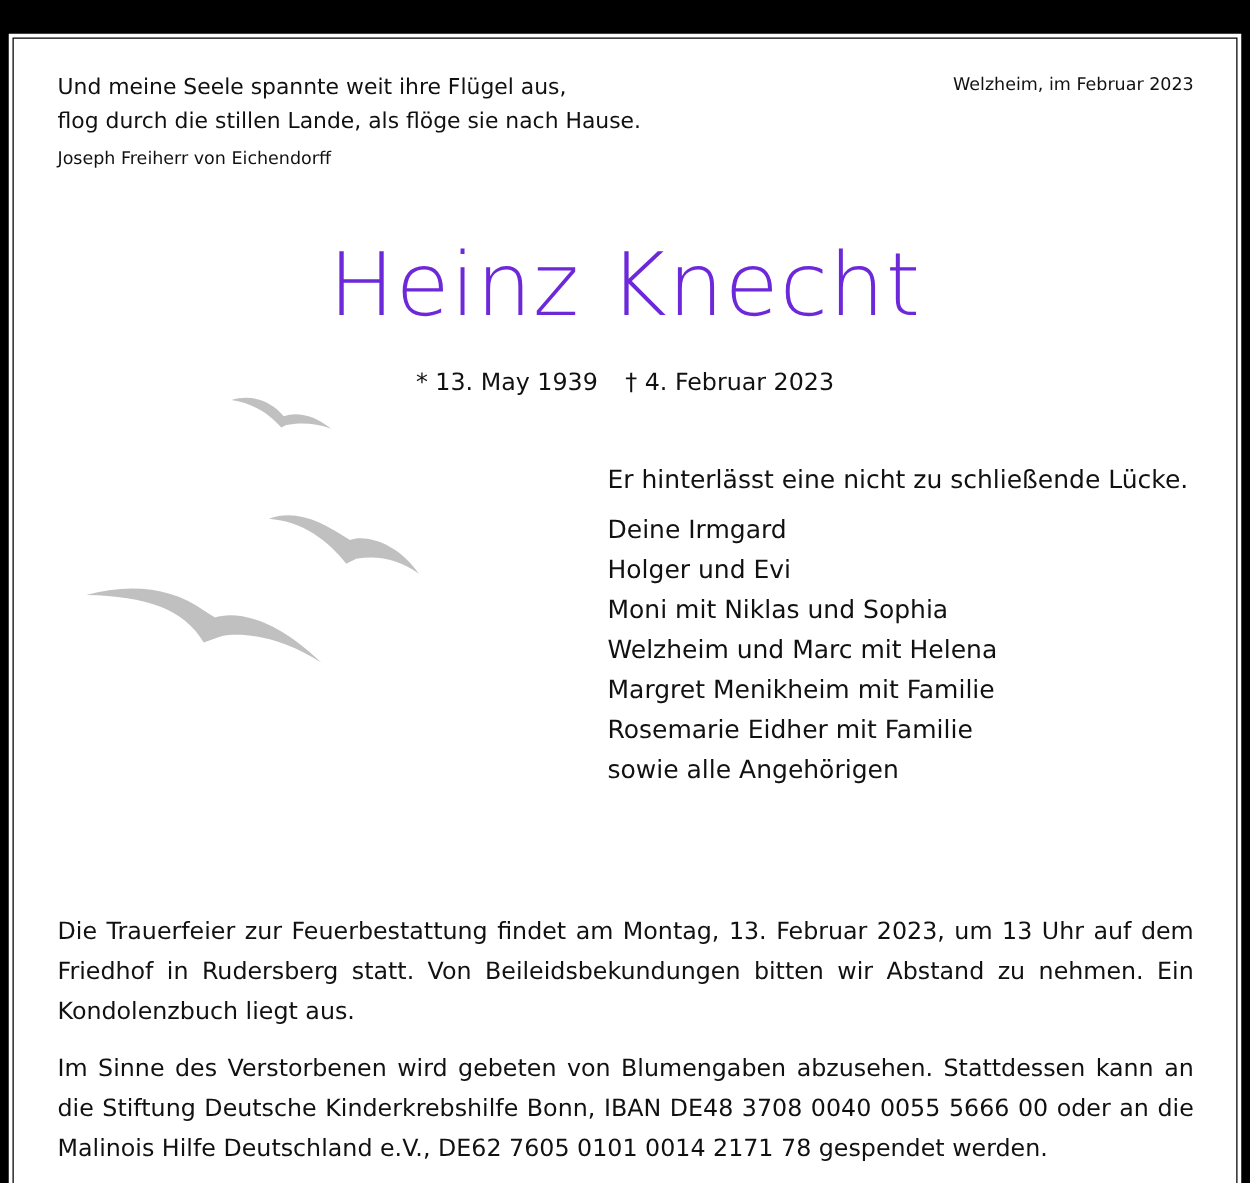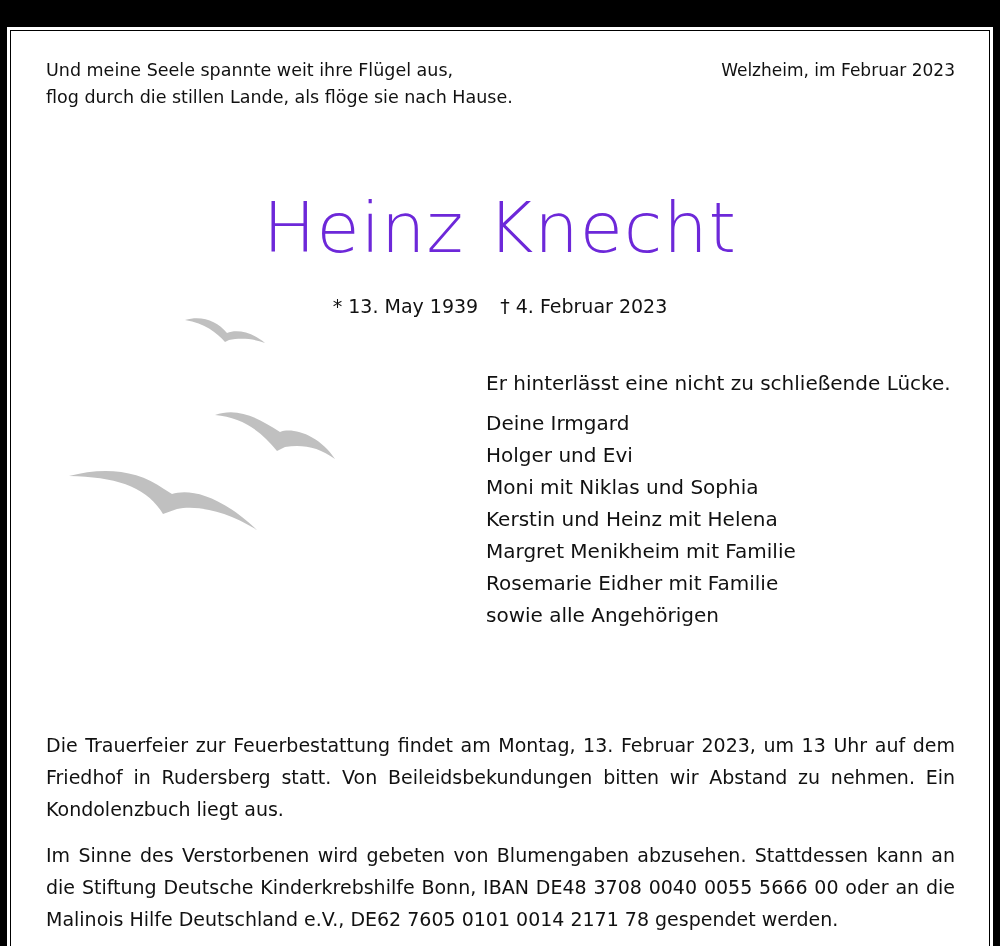--- a/index.html
+++ b/index.html
@@ -7,21 +7,21 @@
     .frame {
       position: absolute; left: 7px; top: 7px; width: 986px; height: 932px;
       background: #fff; box-sizing: border-box; margin-top: 20px;
     }
     .inner-border {
       position: absolute; left: 3px; top: 3px; right: 3px; bottom: 3px;
       border: 1.5px solid #000; box-sizing: border-box;
     }
     .quote { position: absolute; left: 39px; top: 30px; font-size: 17.5px; line-height: 27px; }
     .quote .author { font-size: 14px; line-height: 20px; margin-top: 6px; }
-    .place-date { position: absolute; right: 38px; top: 33px; font-size: 17px; }
+    .place-date { position: absolute; right: 38px; top: 33px; font-size: 14px; }
     .name {
       position: absolute; left: 0; right: 0; top: 160px; text-align: center;
       font-size: 70px; font-weight: 300; letter-spacing: 1px; color: #6d28d9;
       font-family: "DejaVu Sans", sans-serif;
     }
     .dates { position: absolute; left: 0; right: 0; top: 268px; text-align: center; font-size: 19px; }
     .dates .gap { display: inline-block; width: 22px; }
     .birds { position: absolute; left: 50px; top: 280px; width: 300px; height: 240px; }
     .right-block { position: absolute; left: 479px; top: 340px; font-size: 20px; }
     .right-block .line { line-height: 32px; }
@@ -33,20 +33,21 @@
   </style>
 </head>
 <body>
 
 <div class="frame">
   <div class="inner-border"></div>
 
   <div class="quote">
     <div>Und meine Seele spannte weit ihre Flügel aus,</div>
     <div>flog durch die stillen Lande, als flöge sie nach Hause.</div>
+    <div class="author">Joseph Freiherr von Eichendorff</div>
   </div>
 
   <div class="place-date">Welzheim, im Februar 2023</div>
 
   <div class="name">Heinz Knecht</div>
 
   <div class="dates">
     <span>* 13. May 1939</span><span class="gap"></span><span>† 4. Februar 2023</span>
   </div>
 
@@ -57,21 +58,21 @@
       <path d="M12 169 C45 160 80 162 107 182 L115 187 C130 182 160 185 200 223 C170 204 140 198 120 202 L106 207 C90 180 60 170 12 169 Z"></path>
     </g>
   </svg>
 
   <div class="right-block">
     <div class="line">Er hinterlässt eine nicht zu schließende Lücke.</div>
     <div class="sp2">
       <div class="line">Deine Irmgard</div>
       <div class="line">Holger und Evi</div>
       <div class="line">Moni mit Niklas und Sophia</div>
-      <div class="line">Kerstin und Heinz mit Helena</div>
+      <div class="line">Welzheim und Marc mit Helena</div>
       <div class="line">Margret Menikheim mit Familie</div>
       <div class="line">Rosemarie Eidher mit Familie</div>
       <div class="line">sowie alle Angehörigen</div>
     </div>
   </div>
 
   <div class="bottom p1">Die Trauerfeier zur Feuerbestattung findet am Montag, 13. Februar 2023, um 13 Uhr auf dem Friedhof in Rudersberg statt. Von Beileidsbekundungen bitten wir Abstand zu nehmen. Ein Kondolenzbuch liegt aus.</div>
   <div class="bottom p2">Im Sinne des Verstorbenen wird gebeten von Blumengaben abzusehen. Stattdessen kann an die Stiftung Deutsche Kinderkrebshilfe Bonn, IBAN DE48 3708 0040 0055 5666 00 oder an die Malinois Hilfe Deutschland e.V., DE62 7605 0101 0014 2171 78 gespendet werden.</div>
 </div>
 

